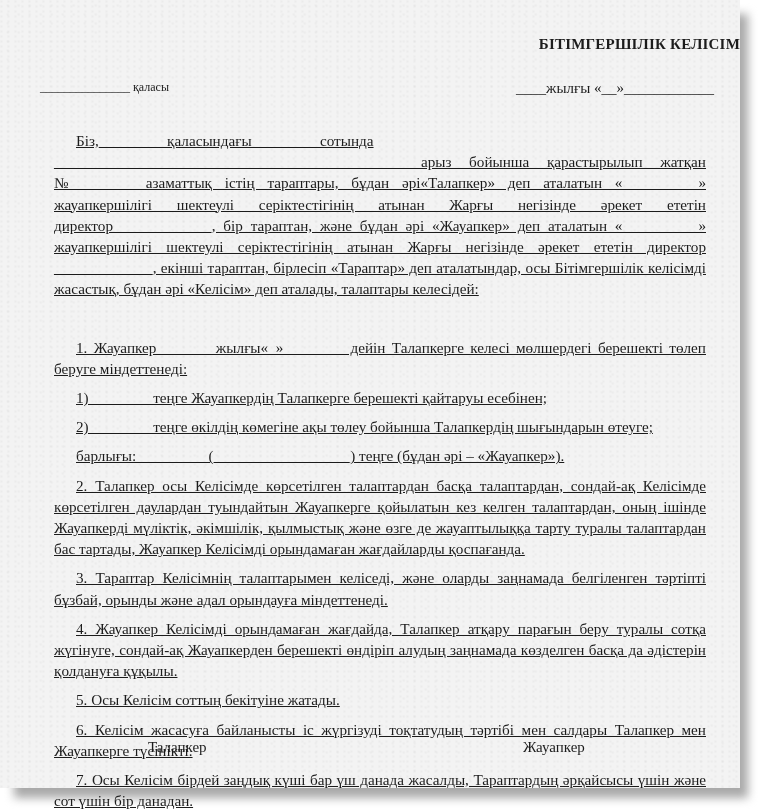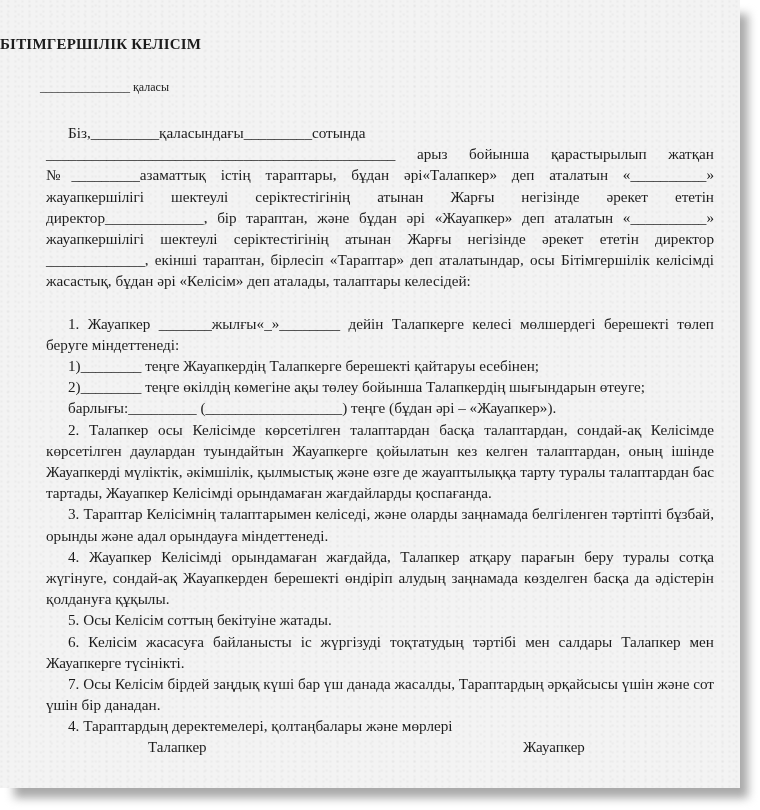--- a/index.html
+++ b/index.html
@@ -7,39 +7,40 @@
   .shadow { position:absolute; left:14px; top:14px; width:734px; height:784px; background:#a9a9a9; filter:blur(5px); }
   .paper {
     position:absolute; left:0; top:0; width:740px; height:788px;
     background:#f3f3f3;
     background-image:
       radial-gradient(circle at 20% 30%, rgba(0,0,0,0.03) 0, rgba(0,0,0,0) 2px),
       radial-gradient(circle at 70% 60%, rgba(0,0,0,0.03) 0, rgba(0,0,0,0) 2px);
     background-size: 7px 5px, 11px 9px;
     font-family:"Liberation Serif", serif; color:#1c1c1c;
   }
-  .title { position:absolute; top:36px; left:0; width:740px; text-align:left; font-size:15px; font-weight:bold; letter-spacing:0.2px; }
+  .title { position:absolute; top:36px; left:0; width:740px; text-align:right; font-size:15px; font-weight:bold; letter-spacing:0.2px; }
   .city { position:absolute; top:80px; left:40px; font-size:12px; }
   .date { position:absolute; top:80px; right:26px; font-size:15px; }
   .body { position:absolute; top:122px; left:46px; width:668px; font-size:15.2px; line-height:21.2px; }
-  .body p { margin:0; text-align:justify; text-indent:0; }
+  .body p { margin:8px; text-align:justify; text-indent:0;text-decoration:underline; }
   .ind { text-indent:22px !important; }
   .sub { padding-left:22px; text-align:left !important; }
   .gap { height:21px; }
   .sig { position:absolute; top:739px; font-size:15px; }
   .sig-left { left:148px; }
   .sig-right { left:512px;margin-left:11px; }
 </style>
 </head>
 <body>
 
 <div class="shadow"></div>
 <div class="paper">
   <div class="title">БІТІМГЕРШІЛІК КЕЛІСІМ</div>
   <div class="city">_______________ қаласы</div>
+  <div class="date">____жылғы «__»____________</div>
 
   <div class="body">
     <p class="ind">Біз,_________қаласындағы_________сотында ______________________________________________ арыз бойынша қарастырылып жатқан №_________азаматтық істің тараптары, бұдан әрі«Талапкер» деп аталатын «__________» жауапкершілігі шектеулі серіктестігінің атынан Жарғы негізінде әрекет ететін директор_____________, бір тараптан, және бұдан әрі «Жауапкер» деп аталатын «__________» жауапкершілігі шектеулі серіктестігінің атынан Жарғы негізінде әрекет ететін директор _____________, екінші тараптан, бірлесіп «Тараптар» деп аталатындар, осы Бітімгершілік келісімді жасастық, бұдан әрі «Келісім» деп аталады, талаптары келесідей:</p>
     <div class="gap"></div>
     <p class="ind">1. Жауапкер _______жылғы«_»________ дейін Талапкерге келесі мөлшердегі берешекті төлеп беруге міндеттенеді:</p>
     <p class="sub">1)________ теңге Жауапкердің Талапкерге берешекті қайтаруы есебінен;</p>
     <p class="sub">2)________ теңге өкілдің көмегіне ақы төлеу бойынша Талапкердің шығындарын өтеуге;</p>
     <p class="sub">барлығы:_________ (__________________) теңге (бұдан әрі – «Жауапкер»).</p>
     <p class="ind">2.  Талапкер осы Келісімде көрсетілген талаптардан басқа талаптардан, сондай-ақ Келісімде көрсетілген даулардан туындайтын Жауапкерге қойылатын кез келген талаптардан, оның ішінде Жауапкерді мүліктік, әкімшілік, қылмыстық және өзге де жауаптылыққа тарту туралы талаптардан бас тартады, Жауапкер Келісімді орындамаған жағдайларды қоспағанда.</p>
     <p class="ind">3. Тараптар Келісімнің талаптарымен келіседі, және оларды заңнамада белгіленген тәртіпті бұзбай, орынды және адал орындауға міндеттенеді.</p>

